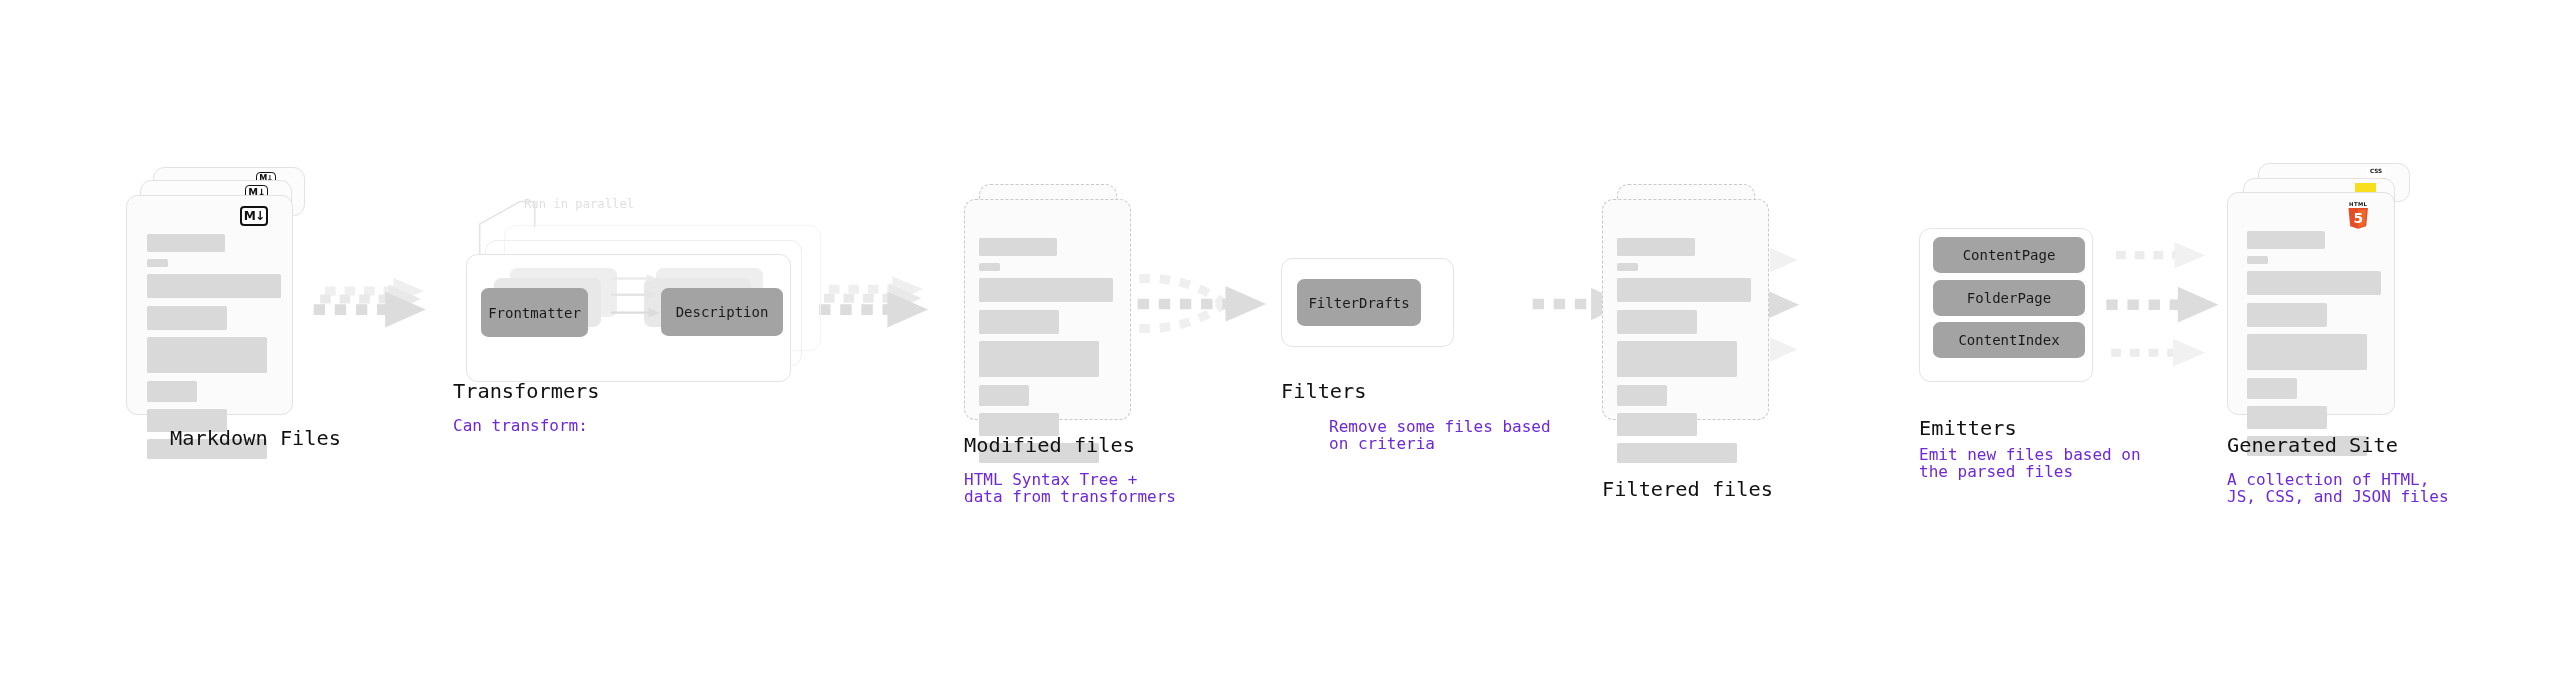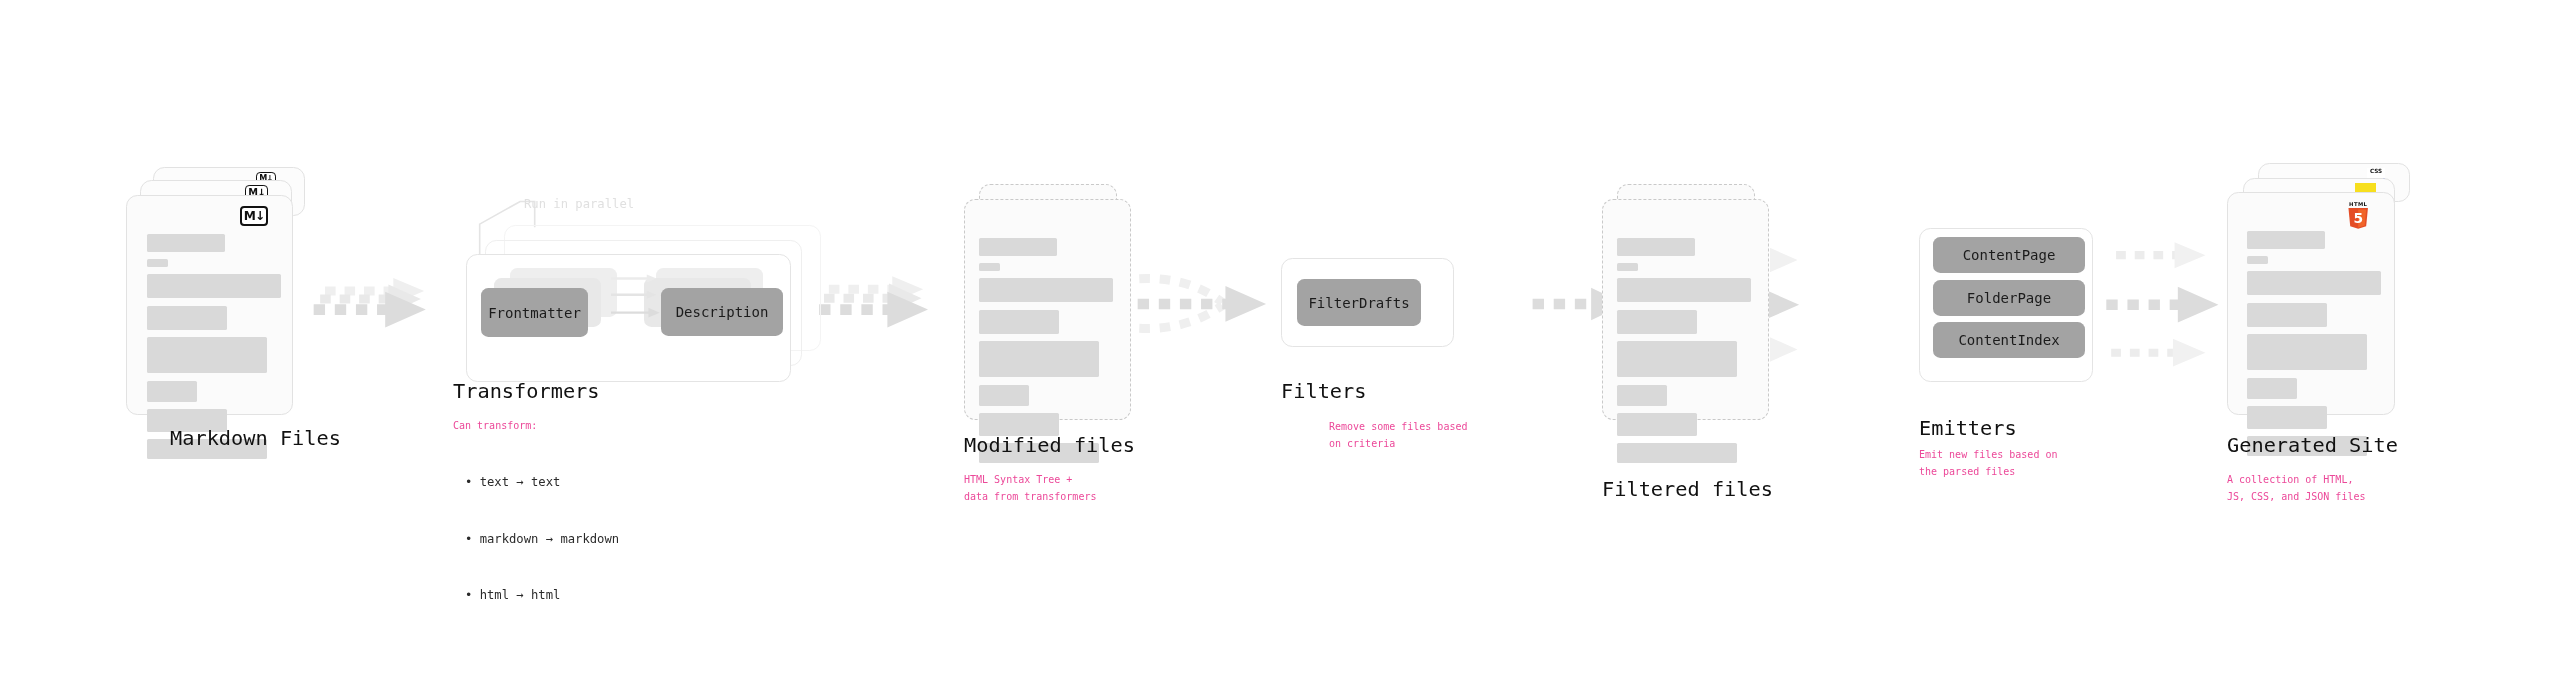--- a/index.html
+++ b/index.html
@@ -118,23 +118,23 @@
     position: absolute;
     font-family: "DejaVu Sans Mono", "Liberation Mono", monospace;
     font-size: 20.3px;
     color: #111111;
     white-space: nowrap;
     letter-spacing: 0px;
   }
   .caption {
     position: absolute;
     font-family: "DejaVu Sans Mono", "Liberation Mono", monospace;
-    font-size: 10px;
+    font-size: 16px;
     line-height: 17px;
-    color: #ec4899;
+    color: #6d28d9;
     white-space: pre;
   }
   .ghost-note {
     position: absolute;
     font-family: "DejaVu Sans Mono", "Liberation Mono", monospace;
     font-size: 12.2px;
     color: #e0e0e0;
     white-space: nowrap;
   }
   .bullets {
@@ -265,25 +265,20 @@
       <line x1="0" y1="50" x2="48" y2="50" stroke="#dcdcdc" stroke-width="3"></line>
       <polygon points="46,44 60,50 46,56" fill="#dcdcdc"></polygon>
     </svg>
 
     <div class="pill" style="left:481px;top:288px;width:107px;height:49px;">Frontmatter</div>
     <div class="pill" style="left:661px;top:288px;width:122px;height:48px;">Description</div>
   </div>
 
   <div class="heading" style="left:453px;top:379px;">Transformers</div>
   <div class="caption" style="left:453px;top:417px;">Can transform:</div>
-  <div class="bullets" style="left:465px;top:436px;">
-    <span class="bl">• text → text</span>
-    <span class="bl">• markdown → markdown</span>
-    <span class="bl">• html → html</span>
-  </div>
 
   <div class="stack" style="left:964px;top:184px;width:179px;height:236px;">
     <div class="sheet dashed" style="left:14.6px;top:0px;width:138px;height:46px;"></div>
     <div class="sheet dashed" style="left:0px;top:14.6px;width:167px;height:221px;"></div>
     <div class="lines" style="left:15.4px;top:54px;right:auto;width:140px;">
       <div class="line" style="width:78px;height:18px;"></div>
       <div class="line" style="width:21px;height:7.3px;"></div>
       <div class="line" style="width:134px;height:24.4px;"></div>
       <div class="line" style="width:80px;height:24.4px;"></div>
       <div class="line" style="width:120px;height:36px;"></div>

